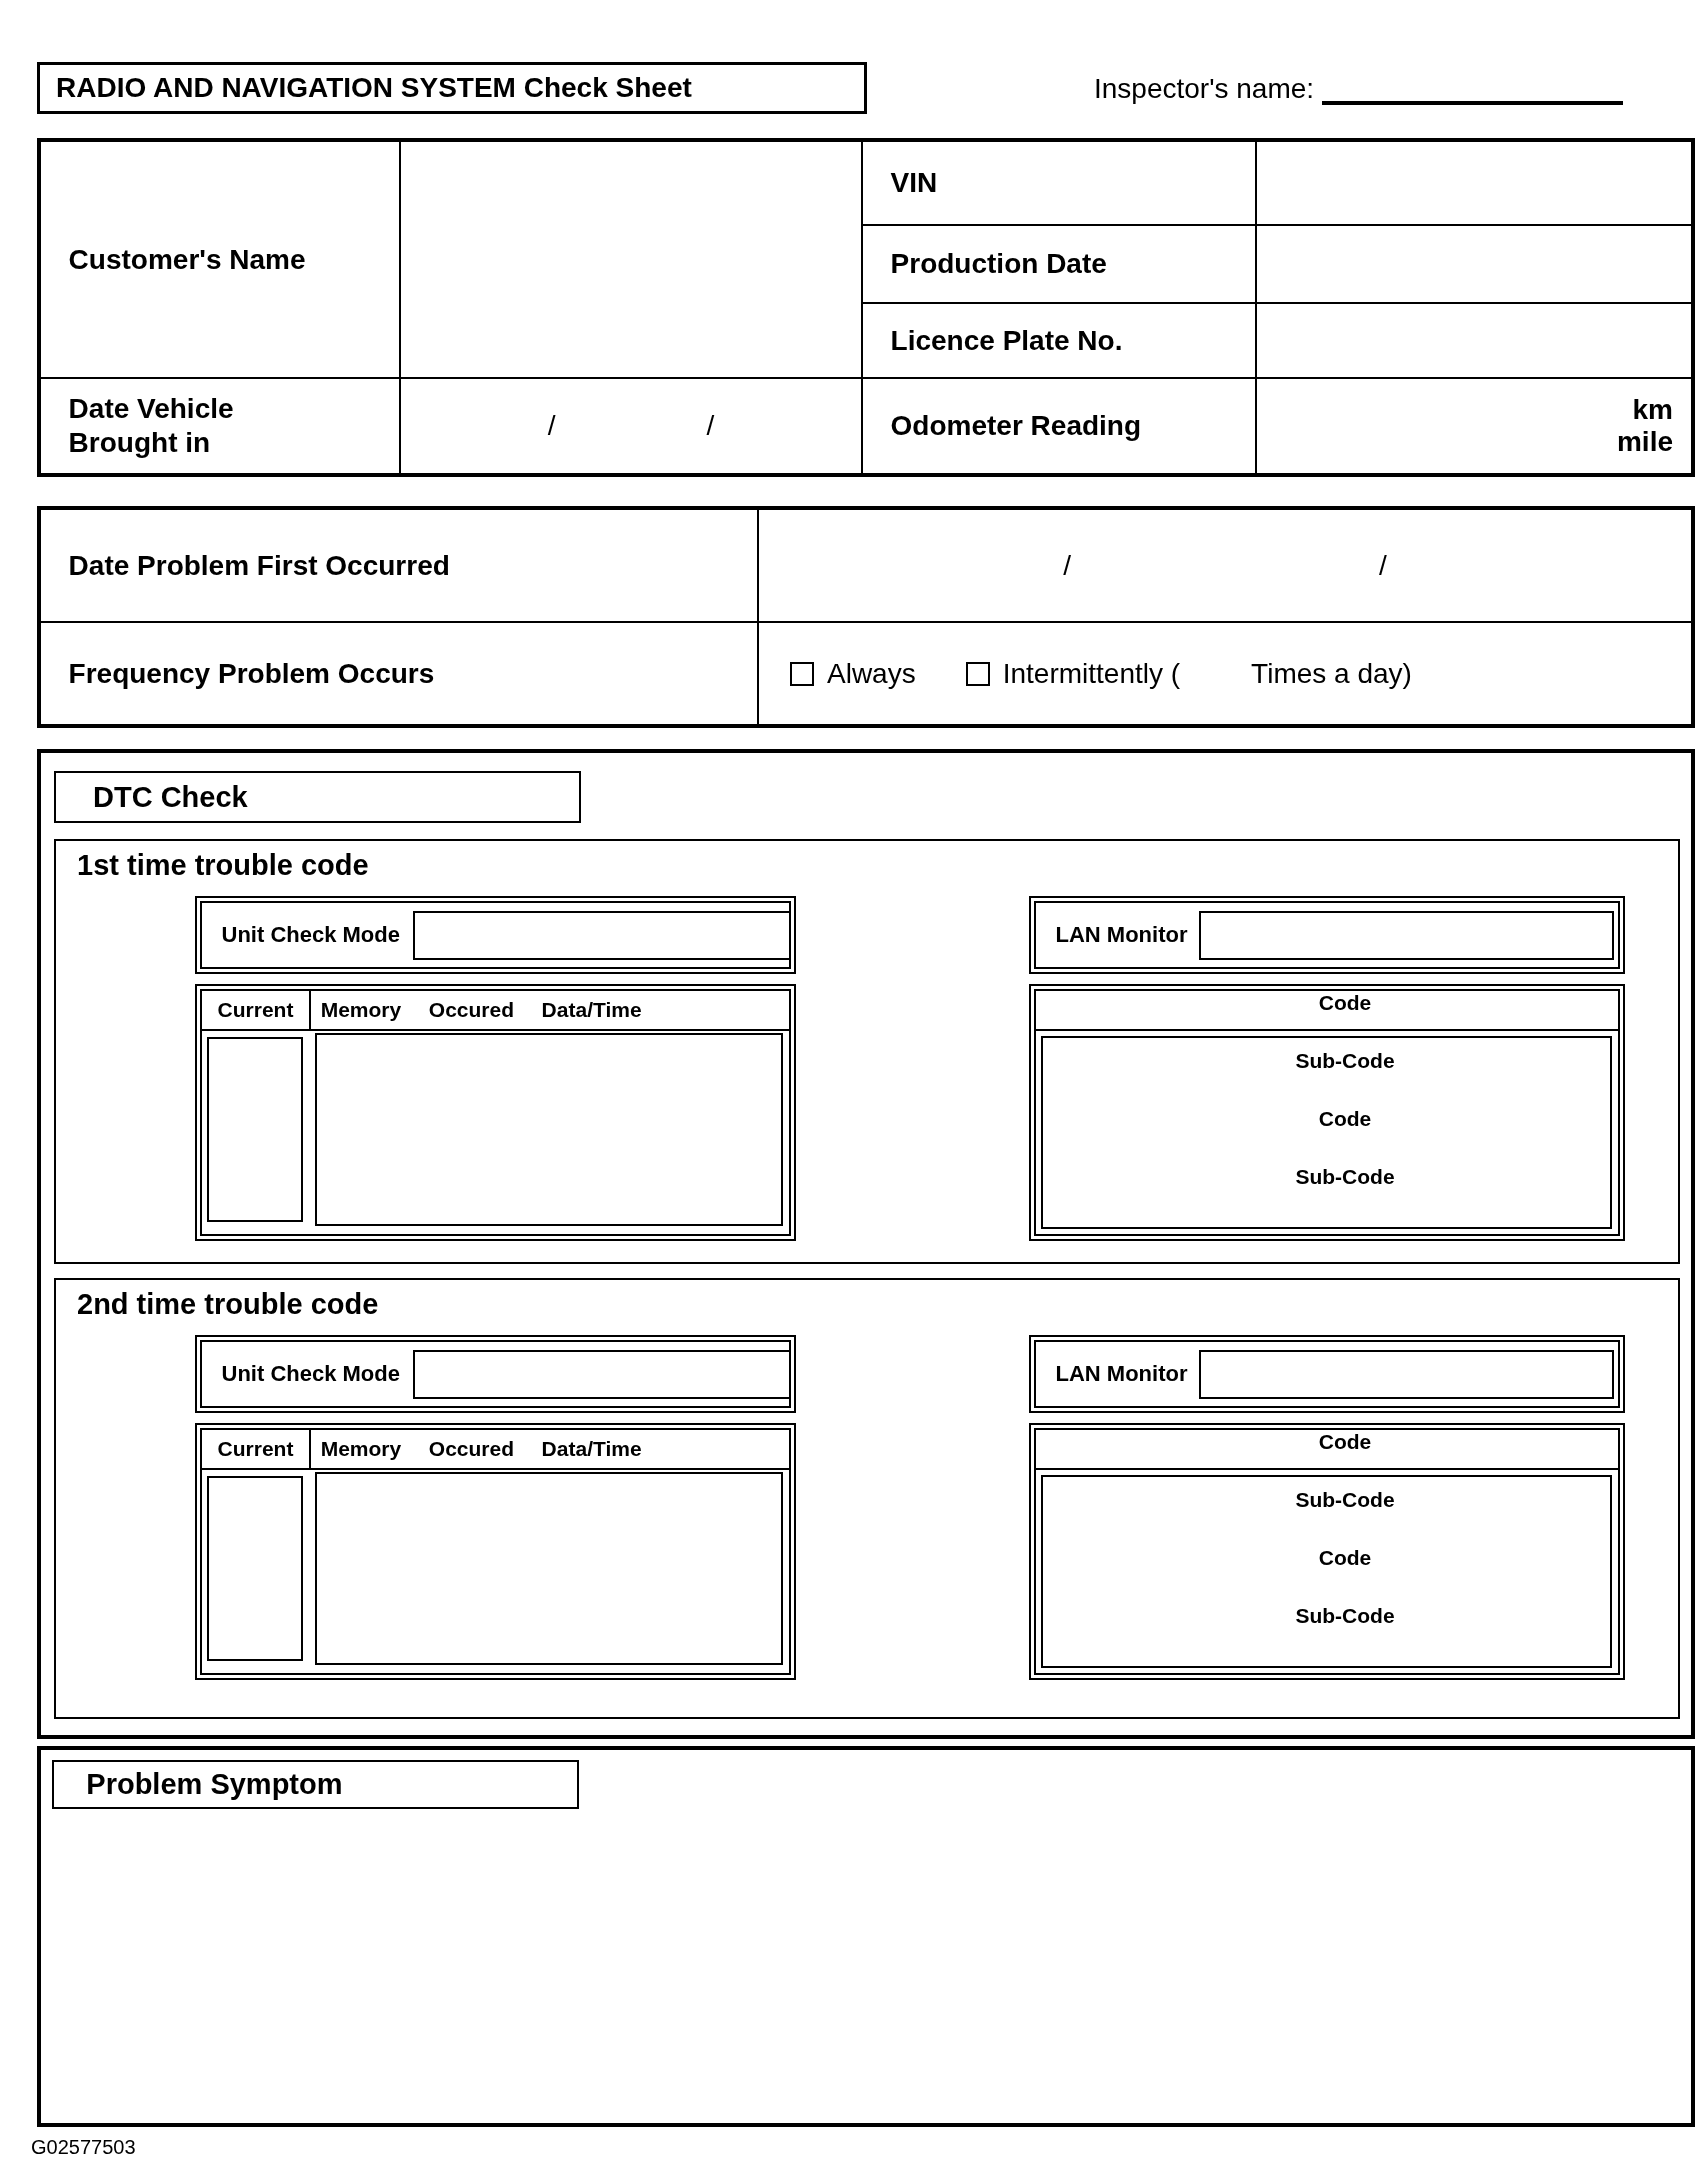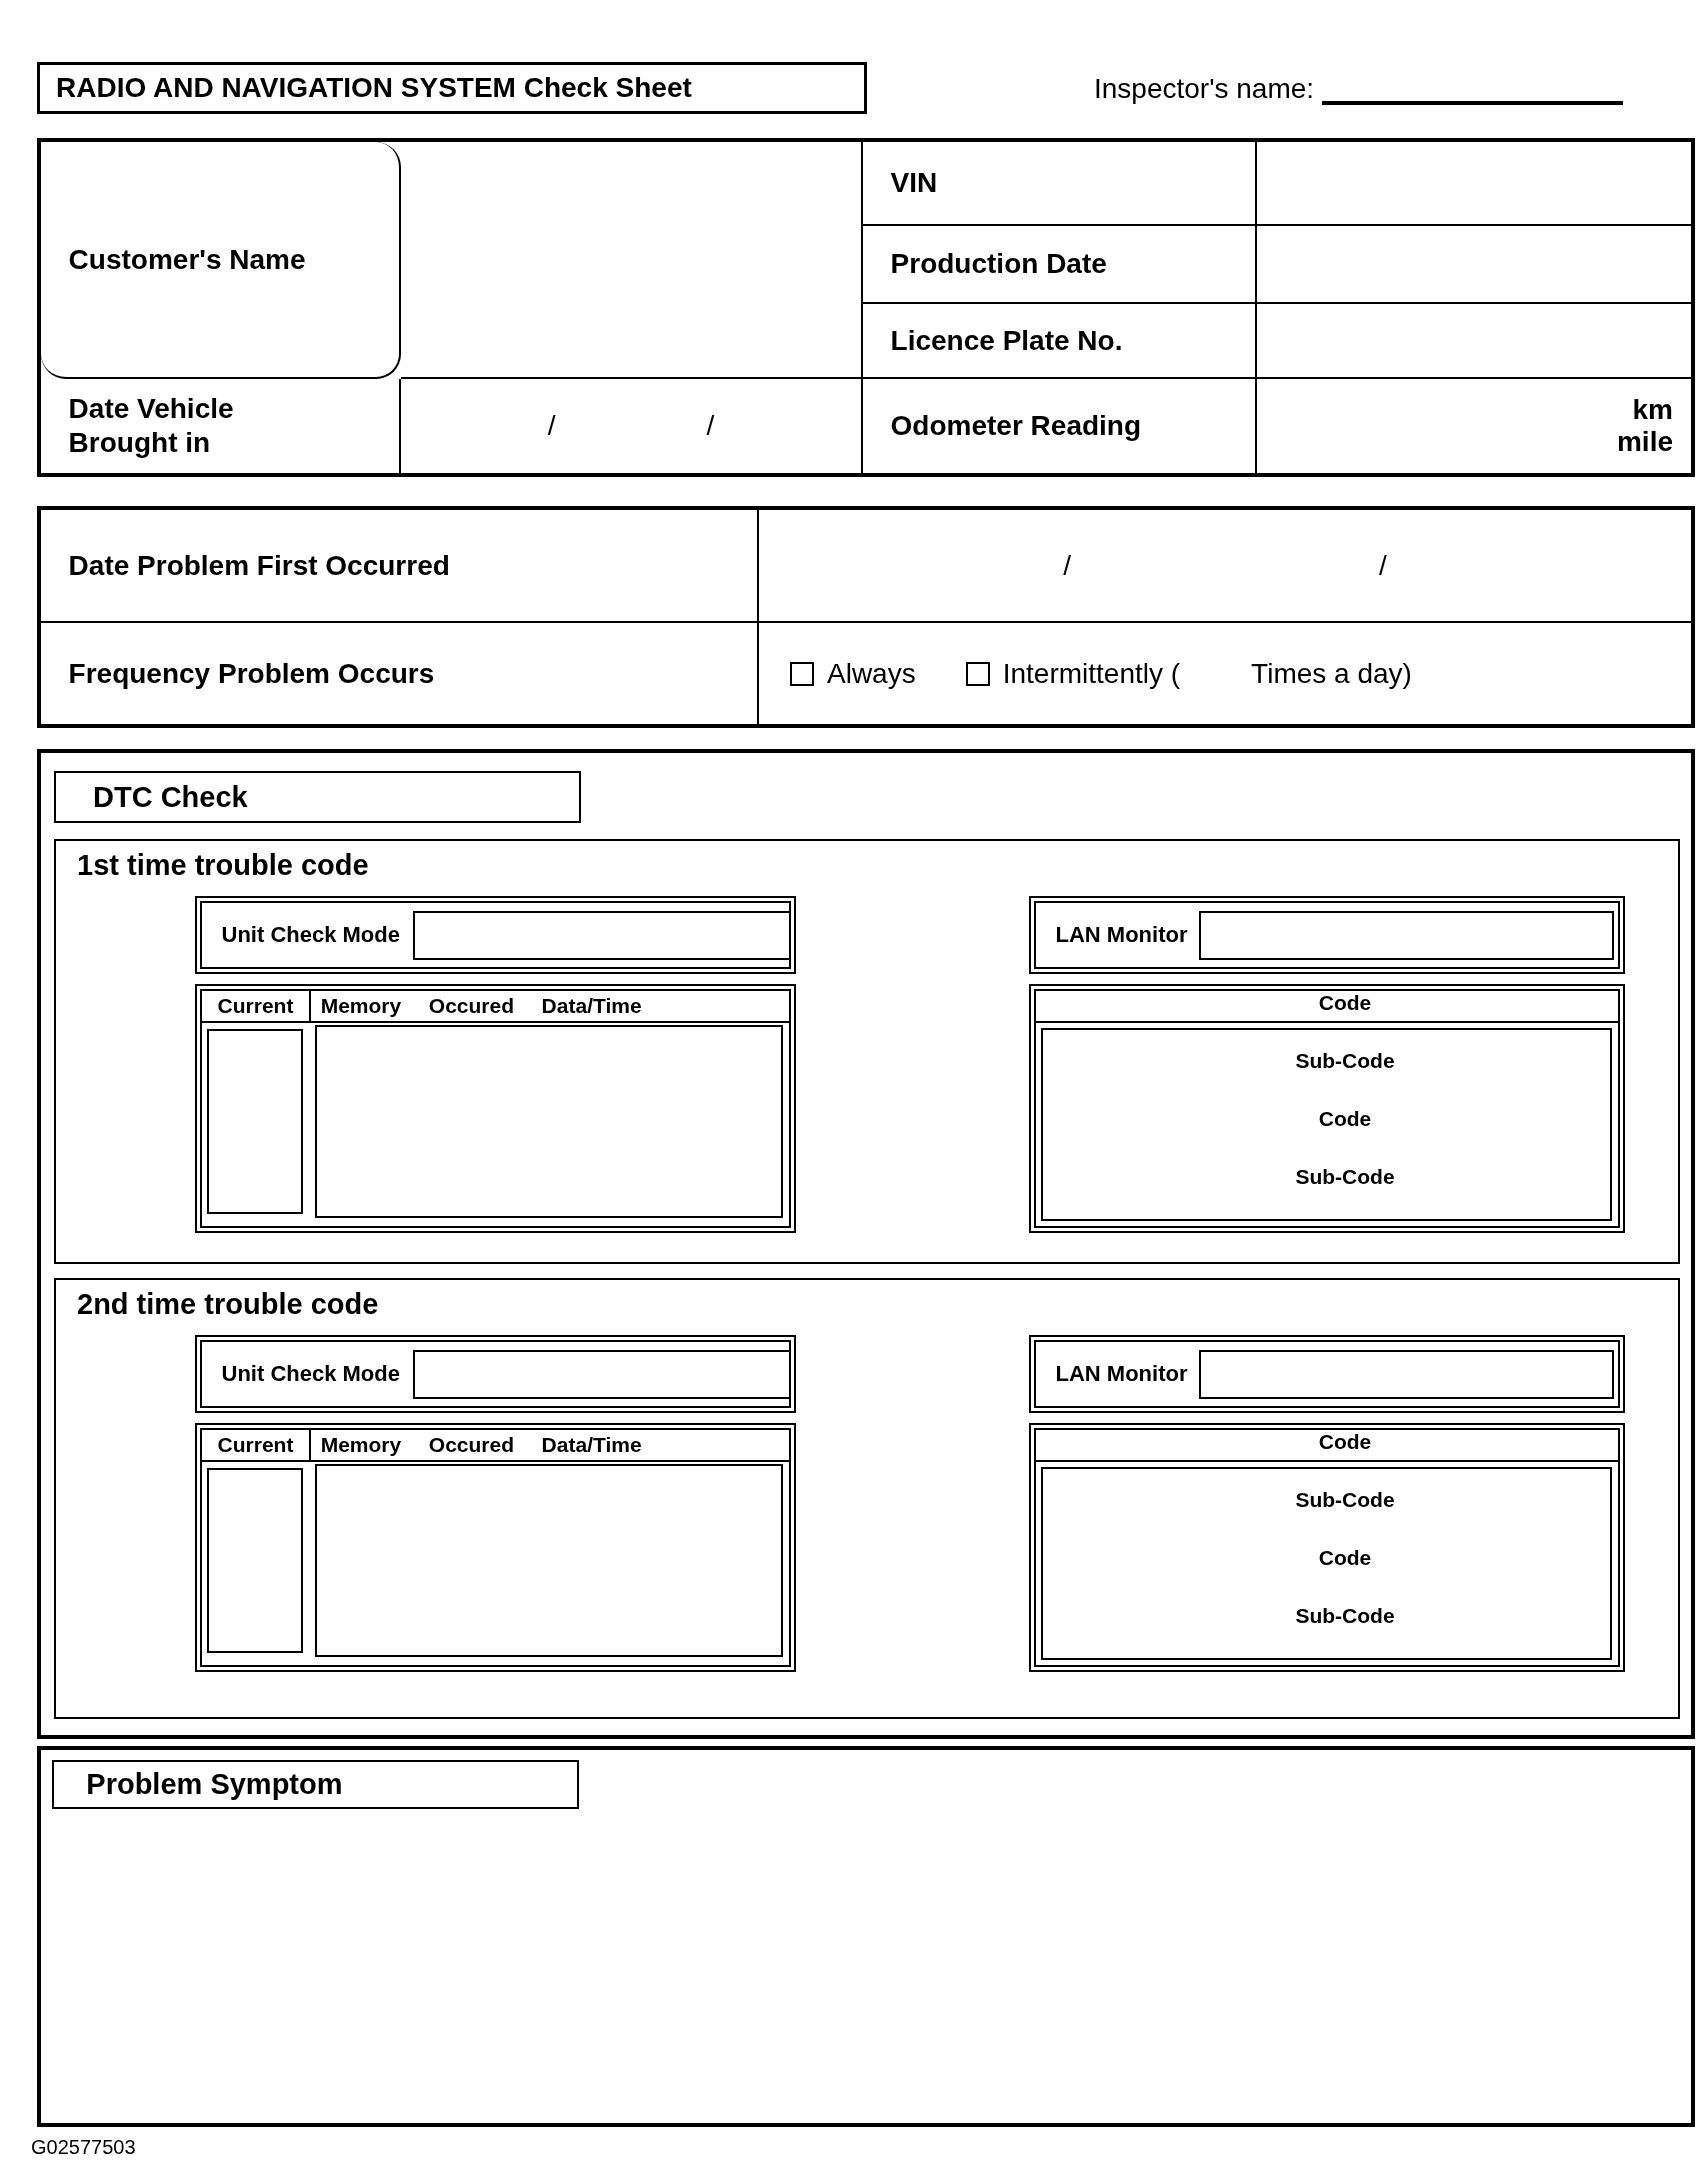--- a/index.html
+++ b/index.html
@@ -53,21 +53,21 @@
     left: 37px; top: 506px;
     width: 1658px; height: 222px;
     grid-template-columns: 718px 1fr;
     grid-template-rows: 113px 1fr;
   }
   .cell { display: flex; align-items: center; font-size: 28px; }
   .cell.label { font-weight: bold; padding-left: 27.6px; }
   .br { border-right: 2.4px solid #000; }
   .bb { border-bottom: 2.4px solid #000; }
 
-  .cname       { grid-column: 1; grid-row: 1 / 4; border-radius: 25px; }
+  .cname       { grid-column: 1; grid-row: 1 / 4; }
   .cname-value { grid-column: 2; grid-row: 1 / 4; }
   .vin-label   { grid-column: 3; grid-row: 1; }
   .vin-value   { grid-column: 4; grid-row: 1; }
   .prod-label  { grid-column: 3; grid-row: 2; }
   .prod-value  { grid-column: 4; grid-row: 2; }
   .lic-label   { grid-column: 3; grid-row: 3; }
   .lic-value   { grid-column: 4; grid-row: 3; }
   .date-label  { grid-column: 1; grid-row: 4; flex-direction: column; align-items: flex-start; justify-content: center; line-height: 1.2; }
   .date-value  { grid-column: 2; grid-row: 4; justify-content: center; gap: 151px; }
   .odo-label   { grid-column: 3; grid-row: 4; }
@@ -133,21 +133,21 @@
     flex-shrink: 0;
   }
   .lan-input { width: 415px; margin-left: 11.3px; }
   .group-table {
     margin-top: 9.7px;
     border: 7.3px double #000;
     background: #fff;
   }
   .lt-header, .rt-header {
     display: flex; align-items: center;
-    height: 32px;
+    height: 40px;
     border-bottom: 2.4px solid #000;
     font-size: 21px; font-weight: bold;
   }
   .lt-current {
     width: 109px; height: 100%;
     display: flex; align-items: center; justify-content: center;
     border-right: 2.4px solid #000;
   }
   .lt-memory   { margin-left: 9.7px; }
   .lt-occured  { margin-left: 27.6px; text-align: right; }

